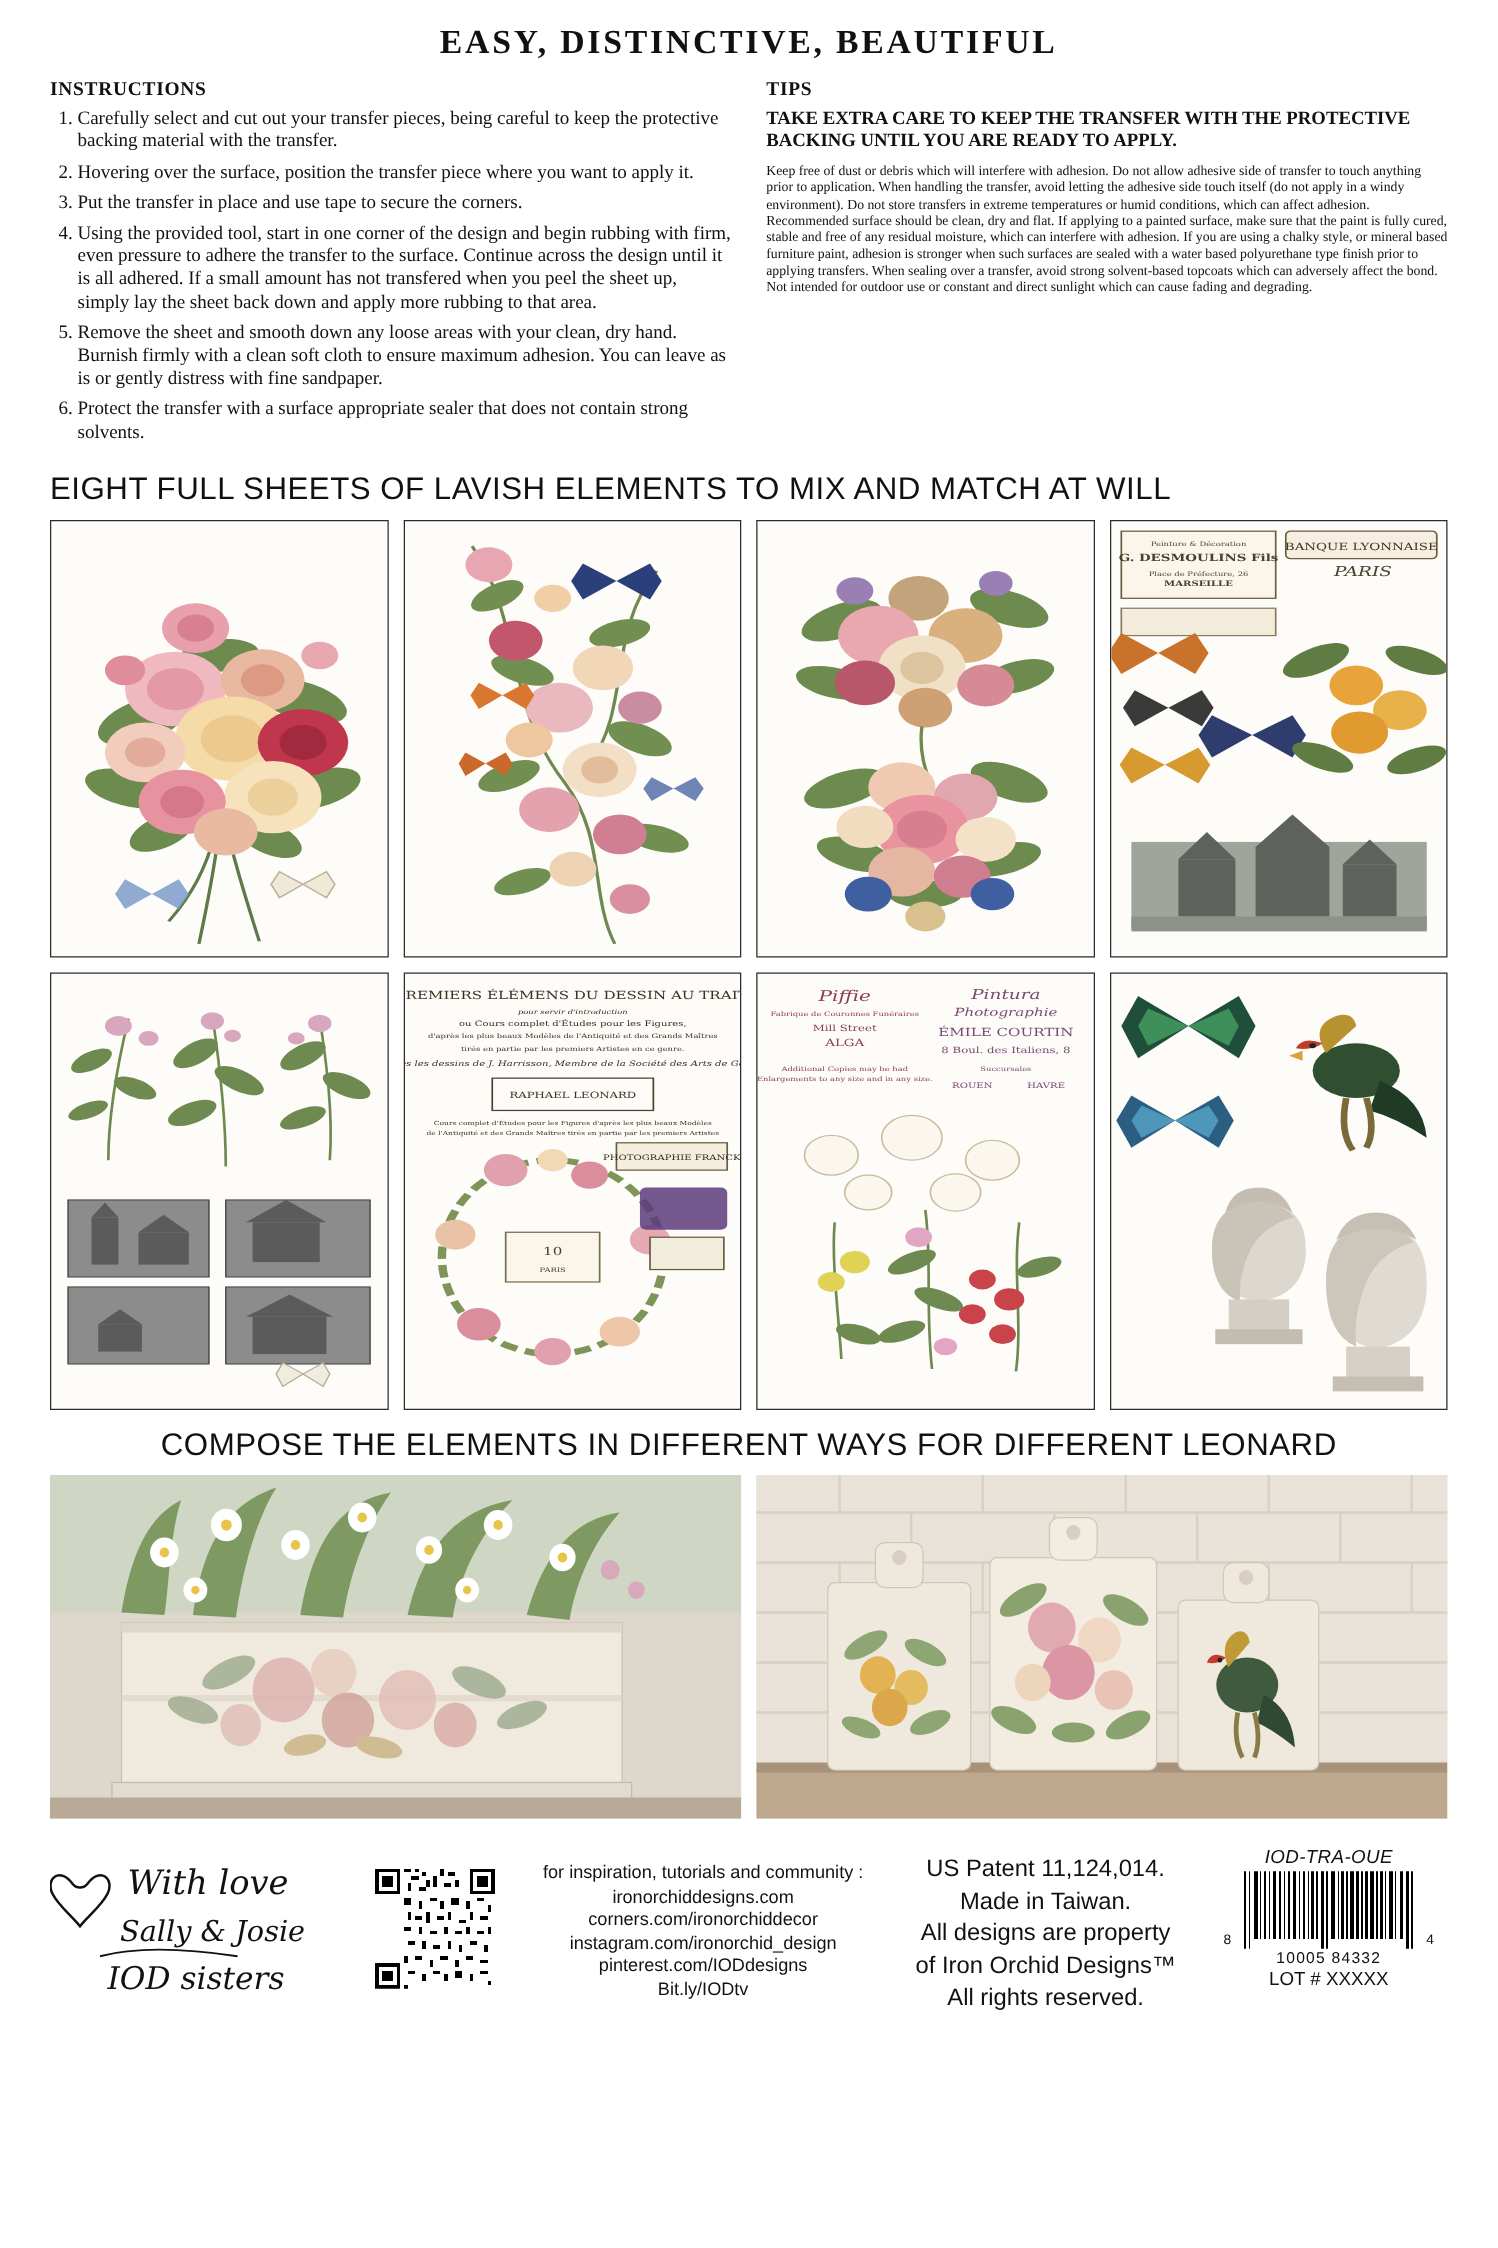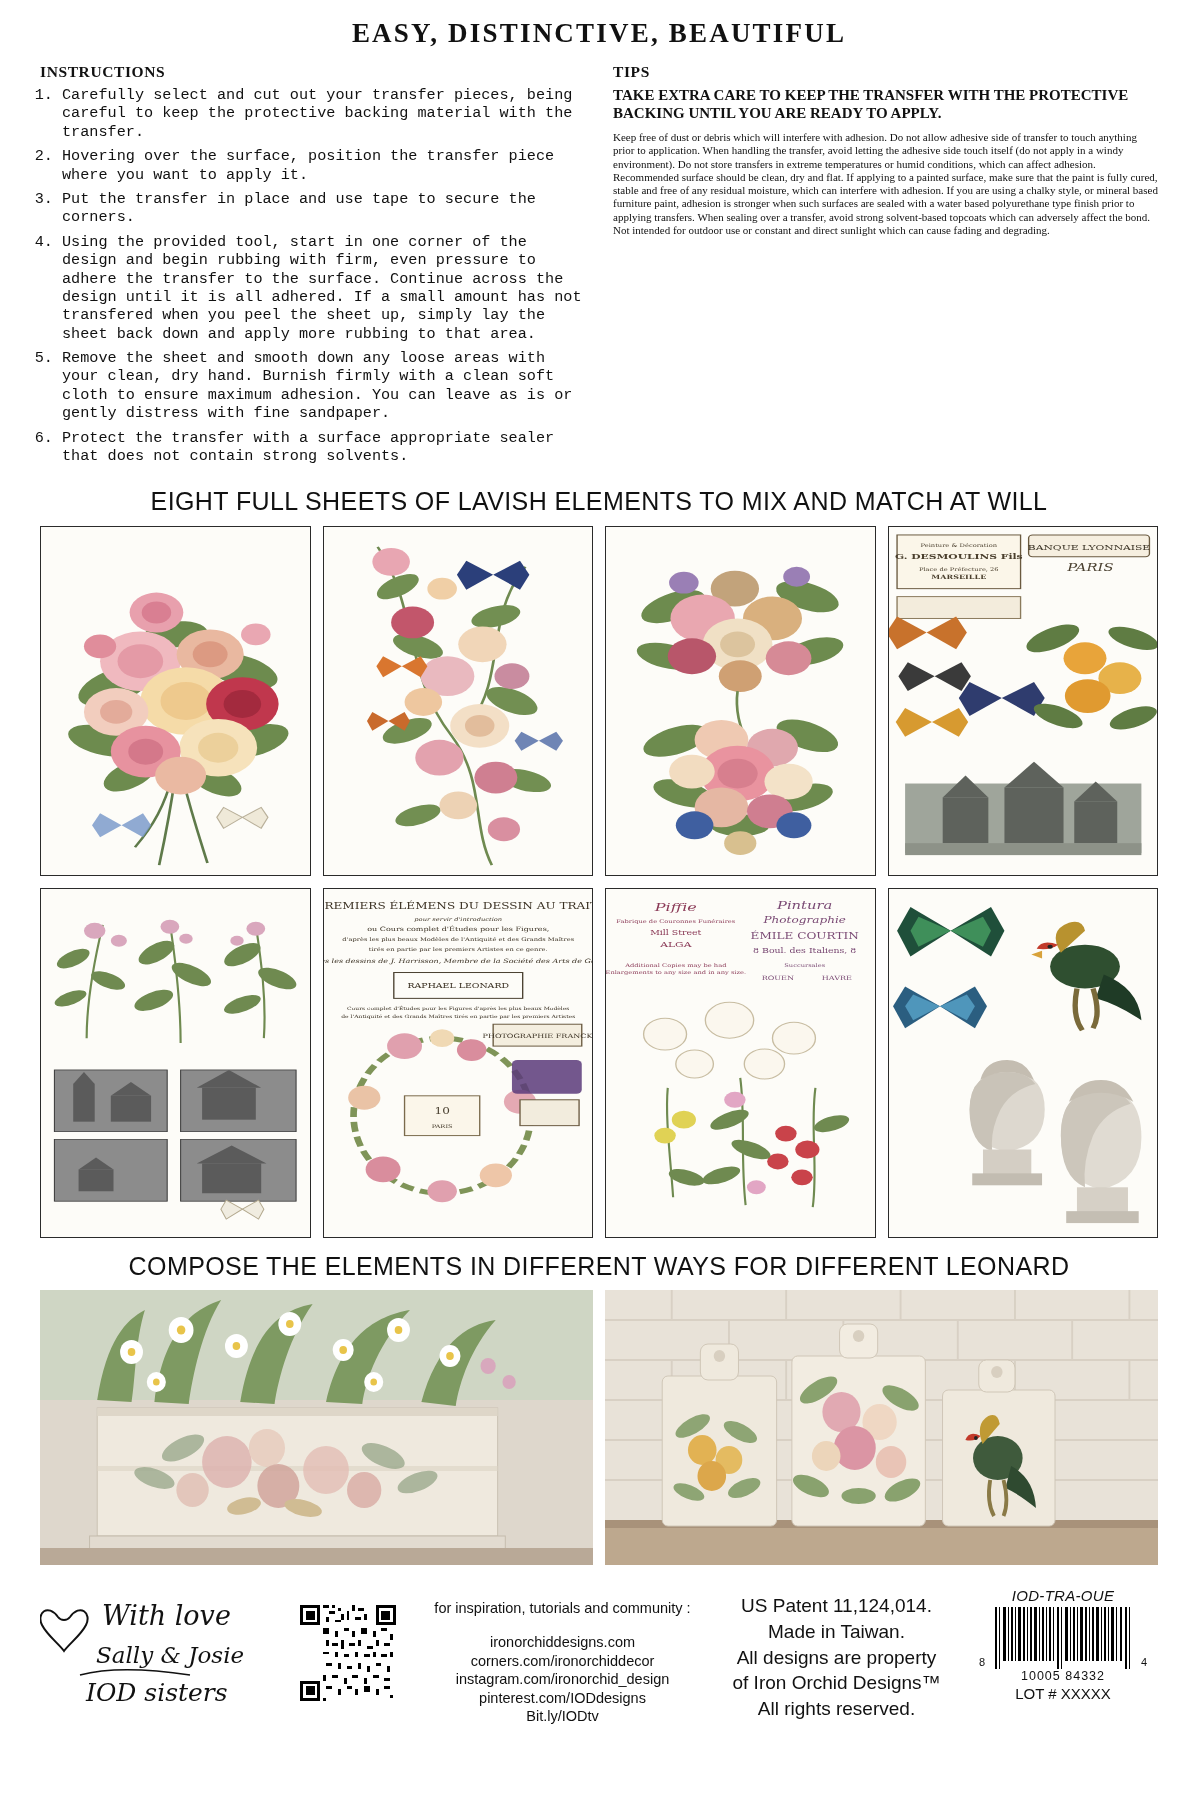--- a/index.html
+++ b/index.html
@@ -26,41 +26,40 @@
   }
 
   .cols { display: flex; gap: 28px; align-items: flex-start; }
   .col { width: 50%; }
   .sec-title {
     font-weight: bold;
     font-size: 15.5px;
     letter-spacing: .6px;
     margin-bottom: 5px;
   }
-  ol.instr { margin: 0; padding-left: 22px; font-family: Liberation Mono, monospace; }
+  ol.instr { margin: 0; padding-left: 22px; }
   ol.instr li {
     font-size: 15.2px;
     line-height: 1.21;
     margin-bottom: 6px;
     text-align: left;
   }
   .tip-strong {
     font-weight: bold;
     font-size: 15px;
     line-height: 1.2;
     margin-bottom: 9px;
   }
   .tip-body {
     font-size: 11px;
     line-height: 1.205;
     text-align: left;
   }
 
   .band {
-    text-align: center;
     font-size: 25px;
     letter-spacing: .4px;
     margin: 16px 0 10px 0;
     font-family: "Liberation Sans", sans-serif;
     font-weight: 350;
   }
   .band2 {
     text-align:center;
     font-size: 25px;
     letter-spacing: .4px;
@@ -98,21 +97,21 @@
   .f-qr { width: 110px; padding-top: 22px; }
   .qr { width: 96px; height: 96px; }
   .f-links {
     width: 285px;
     text-align: center;
     font-family: "Liberation Sans", sans-serif;
     font-size: 14.5px;
     line-height: 1.28;
     padding-top: 16px;
   }
-  .f-links .lead { margin-bottom: 15px; }
+  .f-links .lead { margin-bottom: 1px; }
   .f-mid {
     flex: 1;
     text-align: center;
     font-family: "Liberation Sans", sans-serif;
     font-size: 19px;
     line-height: 1.35;
     padding-top: 10px;
   }
   .f-right { width: 190px; text-align: center; padding-top: 4px; }
   .f-right .sku {

